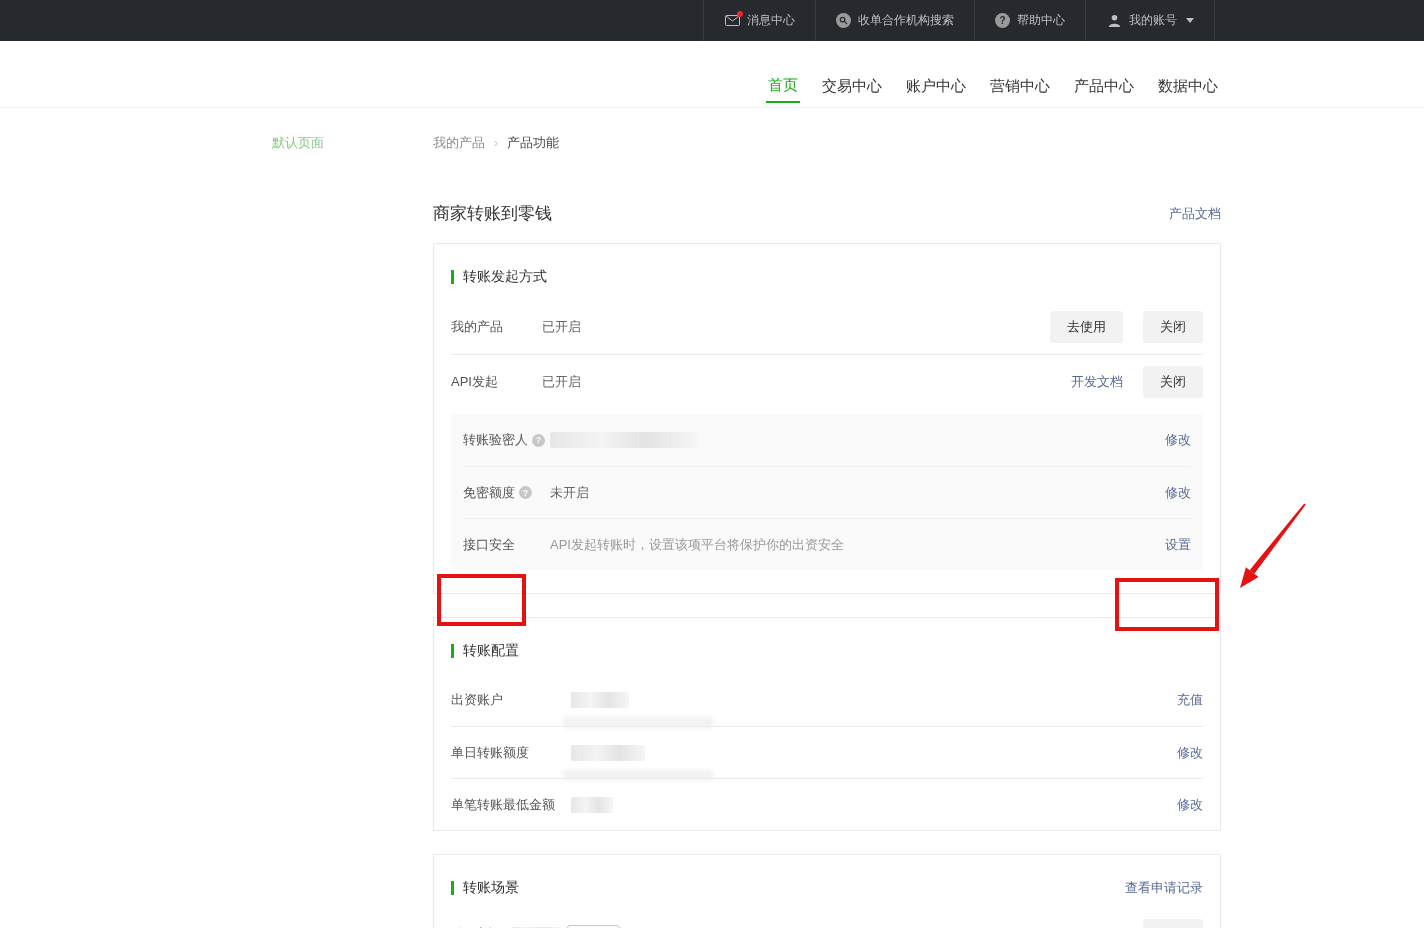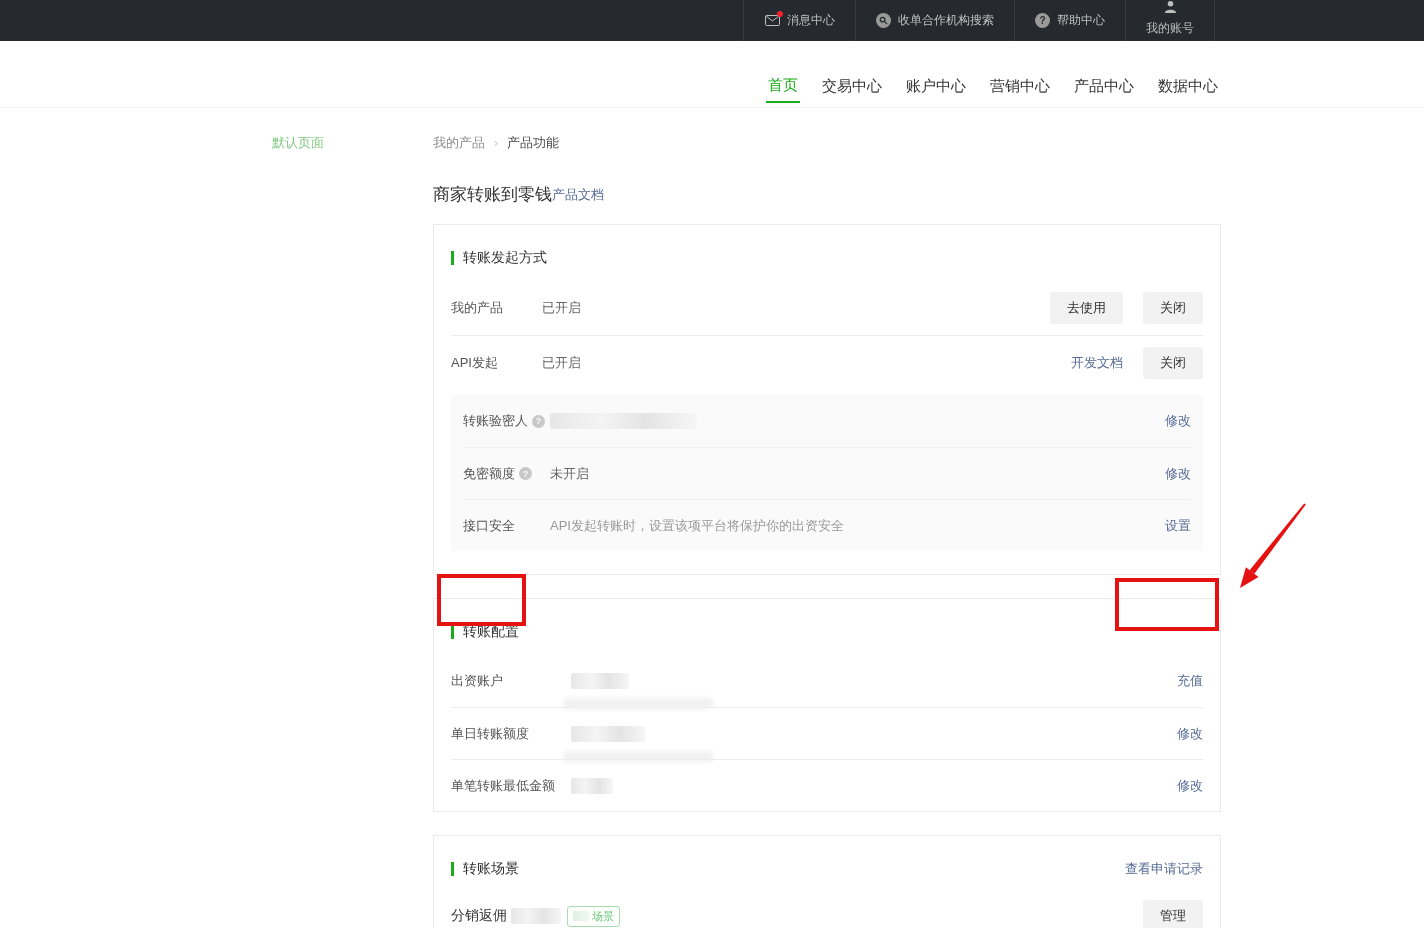--- a/index.html
+++ b/index.html
@@ -4,21 +4,21 @@
 <style>
   * { margin:0; padding:0; box-sizing:border-box; }
   html,body { width:1424px; height:928px; overflow:hidden; background:#fff;
     font-family:"Liberation Sans","DejaVu Sans",sans-serif; }
 
   
   .topbar { height:41px; background:#26292d; display:flex; justify-content:flex-end;
     padding-right:209px; }
   .topbar-item { display:flex; align-items:center; gap:7px; padding:0 20px;
     border-left:1px solid rgba(255,255,255,.09); color:#bfbfbf; font-size:12px; cursor:pointer; }
-  .topbar-item:last-child { border-right:1px solid rgba(255,255,255,.09);flex-direction:column; }
+  .topbar-item:last-child { border-right:1px solid rgba(255,255,255,.09); }
   .tb-ic { position:relative; width:16px; height:16px; display:inline-flex;
     align-items:center; justify-content:center; }
   .tb-dot { position:absolute; top:-2px; right:-3px; width:6px; height:6px;
     border-radius:50%; background:#f5222d; }
   .circle-ic { width:15px; height:15px; border-radius:50%; background:#9a9a9a;
     color:#26292d; font-size:10px; font-weight:bold; display:inline-flex;
     align-items:center; justify-content:center; }
   .caret-down { width:0; height:0; border-left:4px solid transparent;
     border-right:4px solid transparent; border-top:5px solid #bfbfbf; margin-left:2px; }
 
@@ -37,21 +37,21 @@
   .main { position:relative; height:831px; }
   .side-label { position:absolute; left:272px; top:26px; font-size:13px;
     color:#82c982; cursor:pointer; }
   .content { position:absolute; left:433px; top:0; width:788px; }
 
   .breadcrumb { margin-top:26px; font-size:13px; color:#8c8c8c;
     display:flex; align-items:center; gap:9px; }
   .bc-sep { color:#c9c9c9; font-size:12px; }
   .bc-current { color:#4a4a4a; }
 
-  .title-row { margin-top:31px; display:flex; align-items:center; }
+  .title-row { margin-top:50px; display:flex; justify-content:space-between; align-items:center; }
   .page-title { font-size:17px; color:#333; }
   .link { font-size:13px; color:#576b95; cursor:pointer; text-decoration:none; }
 
   .card { margin-top:18px; border:1px solid #eaeaea; background:#fff; padding:0 17px; }
   .card + .card { margin-top:23px; }
   .card-title { display:flex; align-items:center; margin:24px 0 14px; }
   .card-bar { width:3px; height:14px; background:#1aad19; margin-right:9px; }
   .card-title-text { font-size:14px; color:#333; }
 
   .main-row { height:54px; display:flex; align-items:center; }

